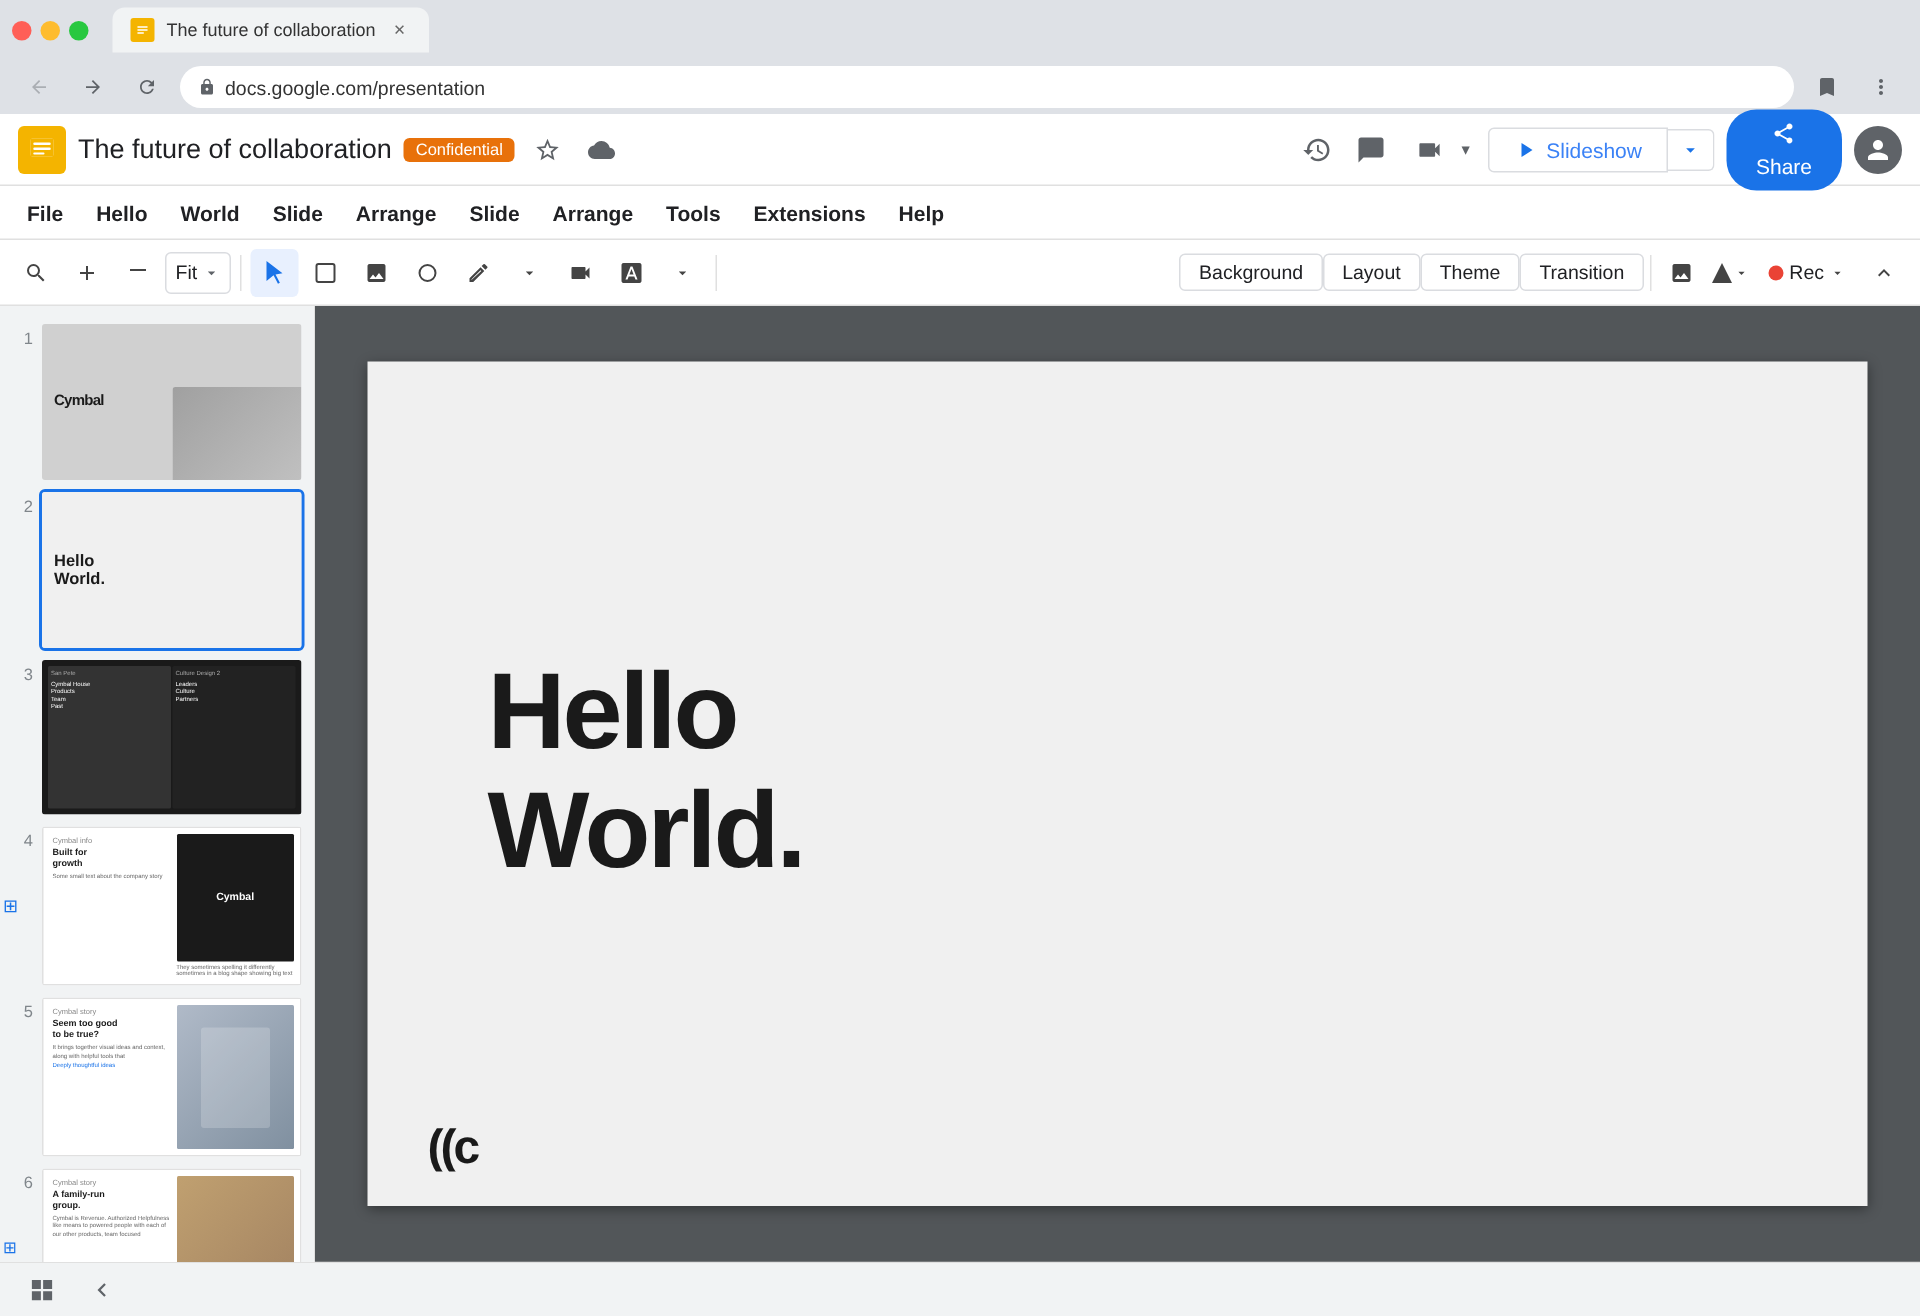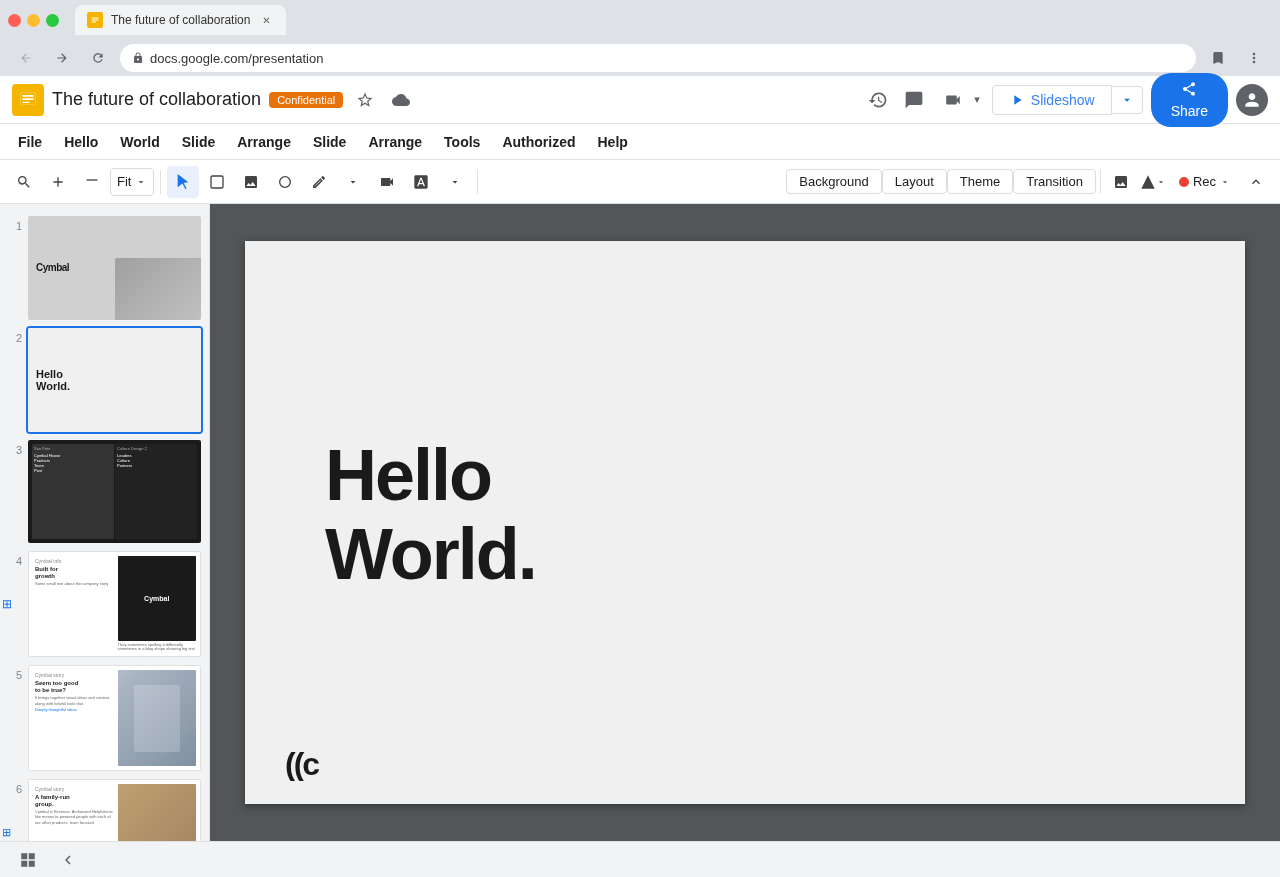--- a/index.html
+++ b/index.html
@@ -212,21 +212,21 @@
 
 <div class="menu-bar">
   <div class="menu-item">File</div>
   <div class="menu-item">Hello</div>
   <div class="menu-item">World</div>
   <div class="menu-item">Slide</div>
   <div class="menu-item">Arrange</div>
   <div class="menu-item">Slide</div>
   <div class="menu-item">Arrange</div>
   <div class="menu-item">Tools</div>
-  <div class="menu-item">Authorized</div>
+  <div class="menu-item">Extensions</div>
   <div class="menu-item">Help</div>
 </div>
 
 <div class="toolbar">
   <div class="tool-btn">
     <svg width="16" height="16" viewBox="0 0 24 24" fill="#444">
         <path d="M15.5 14h-.79l-.28-.27A6.471 6.471 0 0 0 16 9.5 6.5 6.5 0 1 0 9.5 16c1.61 0 3.09-.59 4.23-1.57l.27.28v.79l5 4.99L20.49 19l-4.99-5zm-6 0C7.01 14 5 11.99 5 9.5S7.01 5 9.5 5 14 7.01 14 9.5 11.99 14 9.5 14z"></path>
       </svg>
   </div>
   <div class="tool-btn">

